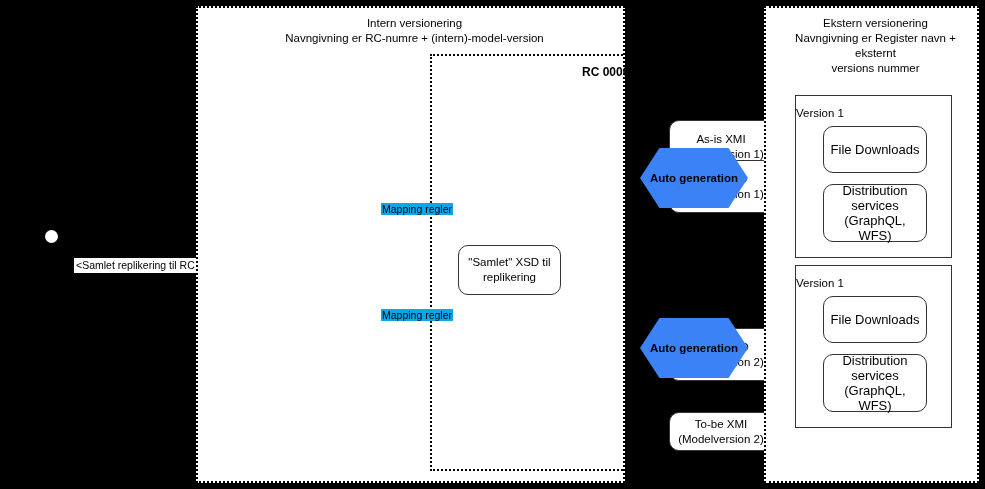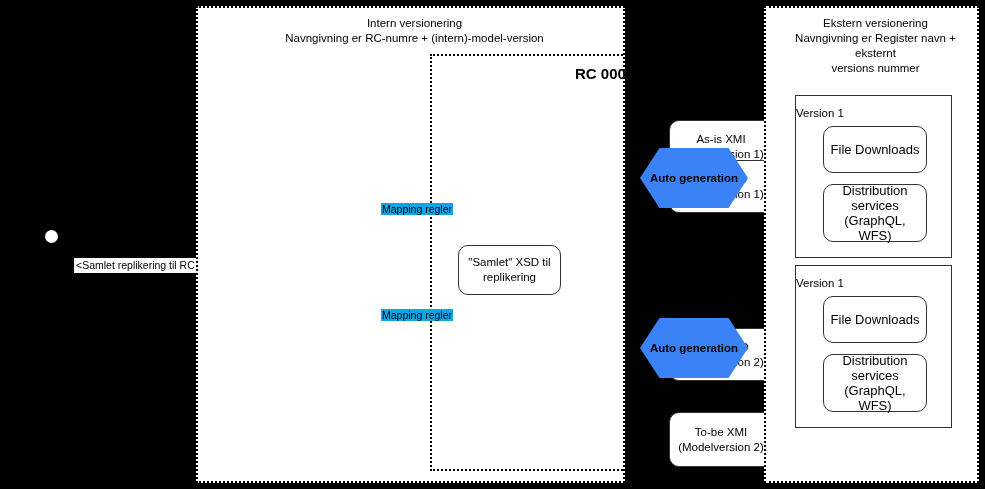--- a/index.html
+++ b/index.html
@@ -24,34 +24,34 @@
     white-space:pre-line;
   }
 
   
   #rc-group{
     position:absolute;left:232px;top:46px;width:360px;height:417px;
     border:2px dotted #000;box-sizing:border-box;background:transparent;
   }
   #rc-group-label{
     position:absolute;left:0;right:0;top:9px;text-align:center;
-    font-size:15px;font-weight:bold;
+    font-size:12px;font-weight:bold;
   }
 
   
   .node{
     position:absolute;box-sizing:border-box;background:#fff;
     border:1px solid #333;border-radius:10px;
     display:flex;align-items:center;justify-content:center;text-align:center;
     font-size:11.5px;line-height:15px;white-space:pre-line;
   }
   #node-asis-xmi  {left:471px;top:72px; width:104px;height:53px;margin-top:40px;}
   #node-asis-xsd  {left:471px;top:152px;width:104px;height:53px;}
   #node-tobe-xsd  {left:471px;top:320px;width:104px;height:53px;}
-  #node-tobe-xmi  {left:471px;top:404px;width:104px;height:55px;}
+  #node-tobe-xmi  {left:471px;top:404px;width:104px;height:39px;}
   #node-samlet    {left:260px;top:237px;width:103px;height:50px;}
 
   
   .version-group{
     position:absolute;box-sizing:border-box;background:#fff;
     border:1.5px solid #333;
   }
   #version-1{left:795px;top:95px;width:157px;height:163px;}
   #version-2{left:795px;top:265px;width:157px;height:163px;}
   .version-title{

